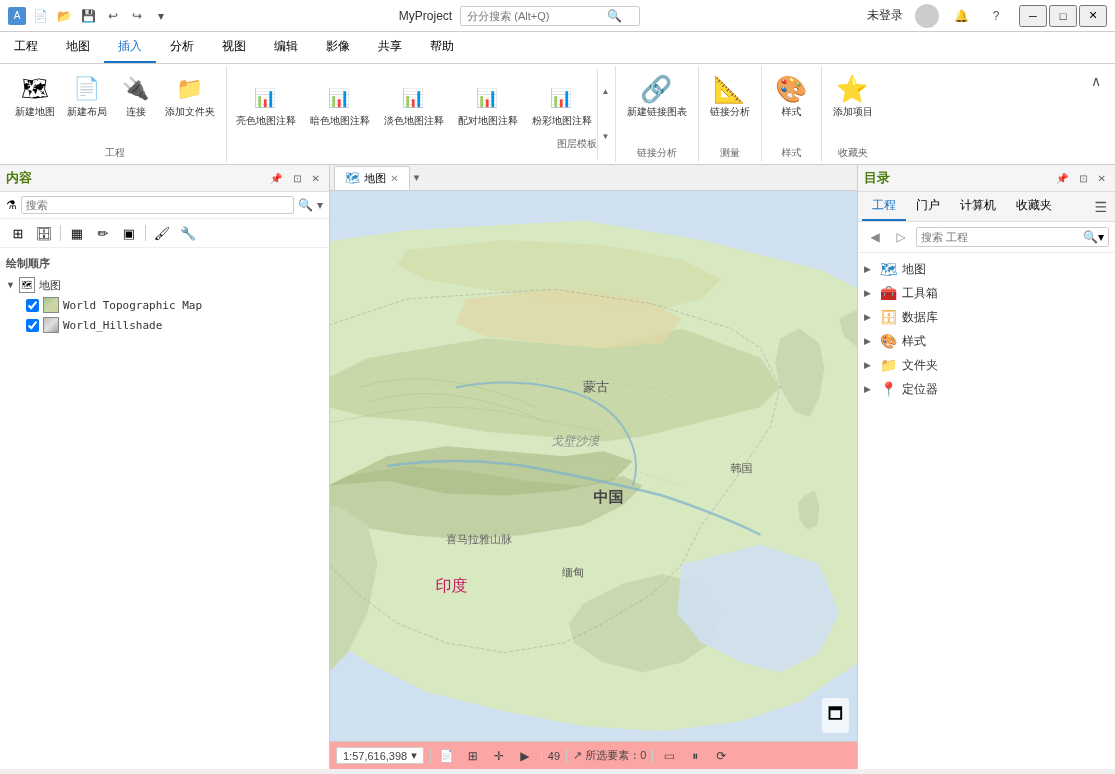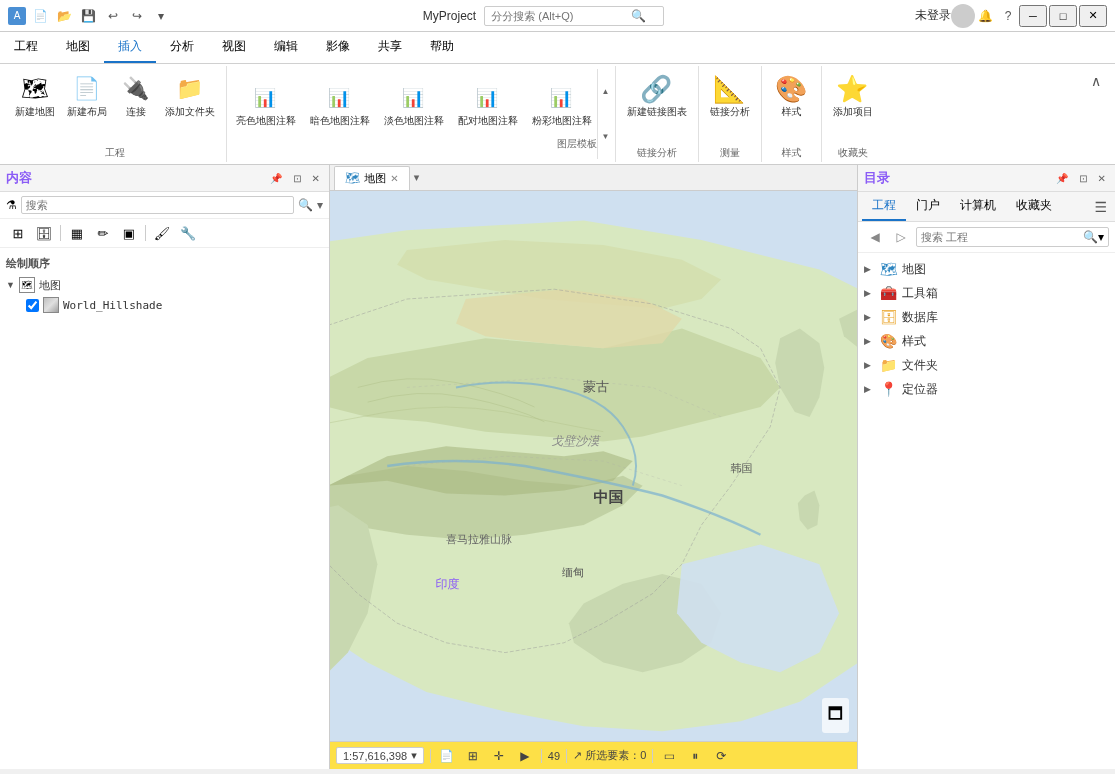--- a/index.html
+++ b/index.html
@@ -12,21 +12,21 @@
       border-bottom: 1px solid #ccc;
     }
     .title-bar-left { display: flex; align-items: center; gap: 4px; }
     .title-bar-icon { width: 18px; height: 18px; background: #4a8fd4; border-radius: 2px; display: flex; align-items: center; justify-content: center; color: #fff; font-size: 10px; }
     .title-bar-tools { display: flex; align-items: center; gap: 2px; }
     .tool-btn { width: 22px; height: 22px; display: flex; align-items: center; justify-content: center; cursor: pointer; border: none; background: none; font-size: 12px; color: #555; }
     .title-bar-center { display: flex; align-items: center; gap: 8px; }
     .title-text { font-size: 12px; color: #333; }
     .title-search { display: flex; align-items: center; border: 1px solid #ccc; border-radius: 2px; padding: 2px 6px; background: #fff; width: 180px; }
     .title-search input { border: none; outline: none; font-size: 11px; width: 140px; color: #999; }
-    .title-bar-right { display: flex; align-items: center; gap: 0; }
+    .title-bar-right { display: flex; align-items: center; gap: 12px; }
     .login-btn { font-size: 12px; color: #333; }
     .avatar-btn { width: 24px; height: 24px; background: #ccc; border-radius: 50%; }
     .win-ctrl { display: flex; gap: 2px; }
     .win-btn { width: 28px; height: 22px; display: flex; align-items: center; justify-content: center; font-size: 11px; cursor: pointer; }
 
     
     .ribbon { background: #fff; border-bottom: 1px solid #ccc; }
     .ribbon-tabs { display: flex; background: #fff; border-bottom: 1px solid #d0d0d0; }
     .ribbon-tab { padding: 6px 14px; font-size: 12px; cursor: pointer; border-bottom: 2px solid transparent; }
     .ribbon-tab.active { color: #1a73c8; border-bottom: 2px solid #1a73c8; }
@@ -41,21 +41,21 @@
 
     .ribbon-scrollbar { display: flex; flex-direction: column; justify-content: center; align-items: center; width: 14px; }
     .scroll-arrow { font-size: 8px; color: #666; cursor: pointer; line-height: 1.2; }
 
     
     .main-area { display: flex; height: calc(774px - 32px - 110px - 28px); }
 
     
     .sidebar-left { width: 330px; background: #fff; border-right: 1px solid #ccc; display: flex; flex-direction: column; }
     .panel-header { display: flex; align-items: center; justify-content: space-between; padding: 4px 6px; background: #f5f5f5; border-bottom: 1px solid #ddd; }
-    .panel-title { font-size: 13px; font-weight: bold; color: #8b5cf6; }
+    .panel-title { font-size: 13px; font-weight: bold; color: #4d7c0f; }
     .panel-controls { display: flex; gap: 4px; }
     .panel-ctrl-btn { font-size: 10px; cursor: pointer; color: #666; padding: 1px 3px; }
     .panel-search { display: flex; align-items: center; padding: 4px 6px; border-bottom: 1px solid #eee; gap: 4px; }
     .panel-search input { flex: 1; border: 1px solid #ccc; border-radius: 2px; padding: 2px 4px; font-size: 11px; outline: none; }
     .panel-search-icon { font-size: 12px; color: #666; }
     .panel-toolbar { display: flex; align-items: center; padding: 3px 6px; border-bottom: 1px solid #eee; gap: 2px; }
     .panel-tool-btn { width: 24px; height: 22px; display: flex; align-items: center; justify-content: center; font-size: 13px; cursor: pointer; border-radius: 2px; }
     .panel-tool-sep { width: 1px; height: 16px; background: #ccc; margin: 0 2px; }
 
     .contents-body { flex: 1; overflow-y: auto; padding: 4px 6px; }
@@ -77,21 +77,21 @@
     .map-tab { display: flex; align-items: center; gap: 4px; padding: 4px 10px; background: #fff; border: 1px solid #ccc; border-bottom: none; font-size: 11px; cursor: pointer; border-radius: 2px 2px 0 0; }
     .map-tab-icon { color: #2e86c1; font-size: 12px; }
     .map-tab-close { font-size: 10px; color: #888; cursor: pointer; }
     .map-tab-overflow { font-size: 11px; color: #666; padding: 0 4px; cursor: pointer; }
 
     .map-canvas { flex: 1; position: relative; overflow: hidden; }
     
     .map-svg { position: absolute; top: 0; left: 0; width: 100%; height: 100%; }
 
     
-    .status-bar { display: flex; align-items: center; background: #fde047; border-top: 1px solid #ccc; height: 28px; padding: 6px 6px; gap: 6px; font-size: 11px; color: #444; }
+    .status-bar { display: flex; align-items: center; background: #fca5a5; border-top: 1px solid #ccc; height: 28px; padding: 6px 6px; gap: 6px; font-size: 11px; color: #444; }
     .status-scale { display: flex; align-items: center; border: 1px solid #ccc; border-radius: 2px; padding: 1px 6px; cursor: pointer; background: #fff; gap: 4px; }
     .status-sep { width: 1px; height: 14px; background: #ccc; }
     .status-btn { width: 20px; height: 20px; display: flex; align-items: center; justify-content: center; font-size: 12px; cursor: pointer; }
 
     
     .sidebar-right { width: 258px; background: #fff; border-left: 1px solid #ccc; display: flex; flex-direction: column; }
     .catalog-tabs { display: flex; align-items: center; border-bottom: 1px solid #ddd; padding: 0 4px; background: #f5f5f5; }
     .catalog-tab { padding: 5px 10px; font-size: 12px; cursor: pointer; border-bottom: 2px solid transparent; }
     .catalog-tab.active { border-bottom: 2px solid #1a73c8; color: #1a73c8; }
     .catalog-menu { margin-left: auto; font-size: 14px; cursor: pointer; color: #555; padding: 4px; }
@@ -298,20 +298,25 @@
       <div class="draw-order-title">绘制顺序</div>
       <div class="layer-group">
         <div class="layer-group-header">
           <span class="expand-arrow">▼</span>
           <div class="layer-icon">🗺</div>
           <span class="layer-group-name">地图</span>
         </div>
         <div class="layer-items">
           <div class="layer-item">
             <input type="checkbox" class="layer-check" checked="" style="">
+            <div class="layer-thumb" style="background: linear-gradient(135deg, #a8c090 0%, #c8d8a8 50%, #d4d090 100%);"></div>
+            <span class="layer-name">World Topographic Map</span>
+          </div>
+          <div class="layer-item">
+            <input type="checkbox" class="layer-check" checked="" style="">
             <div class="layer-thumb" style="background: linear-gradient(135deg, #c0c0c0 0%, #e0e0e0 50%, #a0a0a0 100%);"></div>
             <span class="layer-name">World_Hillshade</span>
           </div>
         </div>
       </div>
     </div>
   </div>
 
   <div class="map-area">
     <div class="map-tab-bar">
@@ -367,21 +372,21 @@
 
         <path d="M200,200 L350,190 L450,200 L520,230" stroke="#aaa" stroke-width="0.5" fill="none" stroke-dasharray="3,3" opacity="0.5"></path>
         <path d="M200,280 L300,270 L400,275 L480,300" stroke="#aaa" stroke-width="0.5" fill="none" stroke-dasharray="3,3" opacity="0.5"></path>
       </svg>
 
       <div class="map-label" style="left:48%; top:34%; font-size:13px; color:#555;">蒙古</div>
       <div class="map-label" style="left:42%; top:44%; font-size:12px; color:#888; font-style:italic;">戈壁沙漠</div>
       <div class="map-label" style="left:50%; top:54%; font-size:15px; color:#444; font-weight:bold;">中国</div>
       <div class="map-label" style="left:76%; top:49%; font-size:11px; color:#555;">韩国</div>
       <div class="map-label" style="left:22%; top:62%; font-size:11px; color:#666;">喜马拉雅山脉</div>
-      <div class="map-label" style="left:20%; top:70%; font-size:12px; color:#8b5cf6;">印度</div>
+      <div class="map-label" style="left:20%; top:70%; font-size:16px; color:#be185d;">印度</div>
       <div class="map-label" style="left:44%; top:68%; font-size:11px; color:#555;">缅甸</div>
 
       <div style="position:absolute; bottom:8px; right:8px; background:rgba(255,255,255,0.7); border-radius:3px; padding:4px 6px; font-size:16px;">🗖</div>
     </div>
 
     <div class="status-bar">
       <div class="status-scale">
         <span>1:57,616,398</span>
         <span>▾</span>
       </div>

